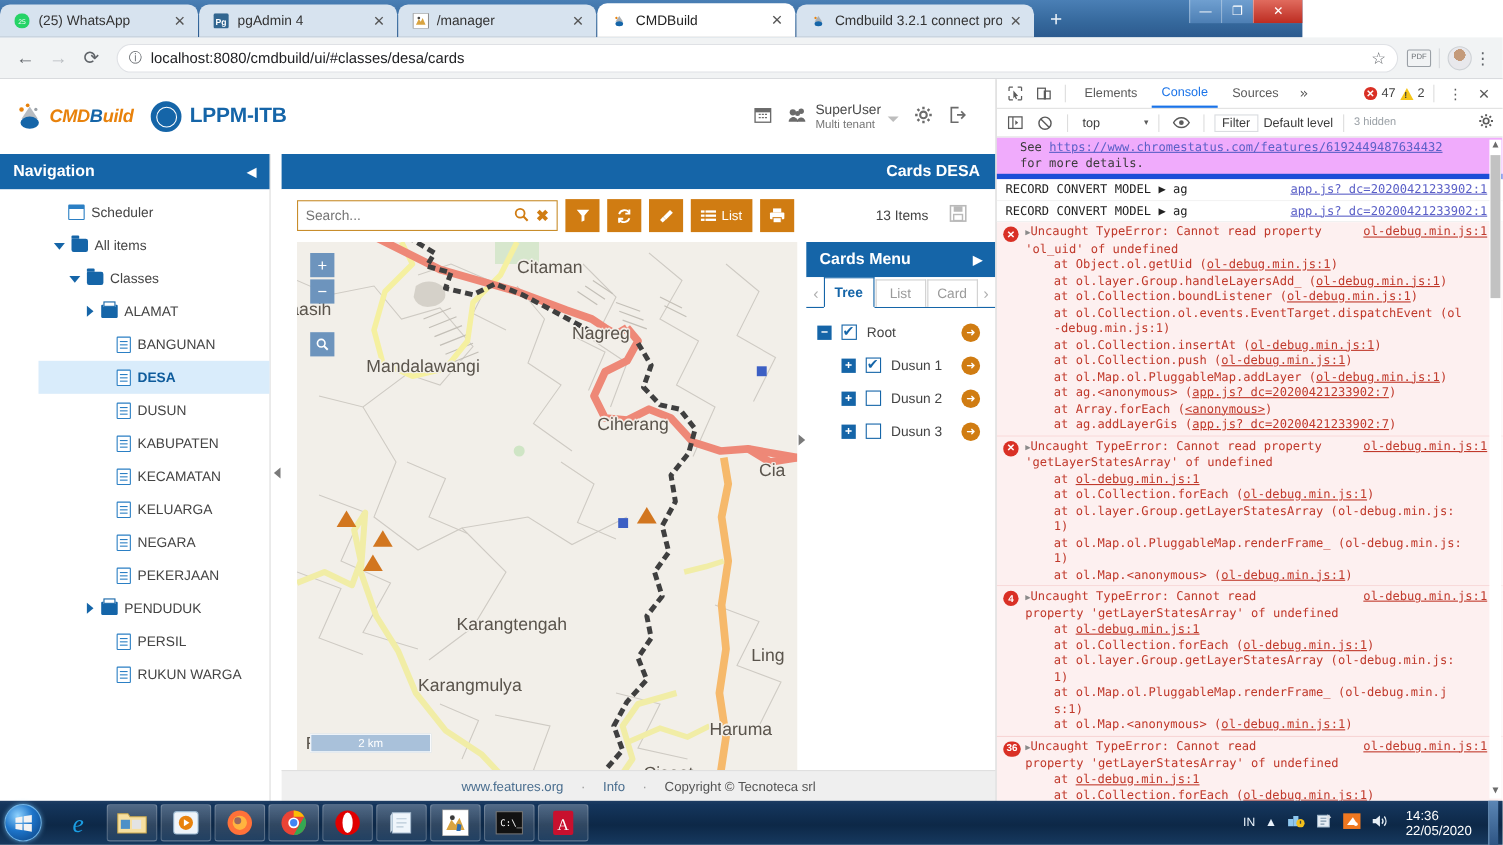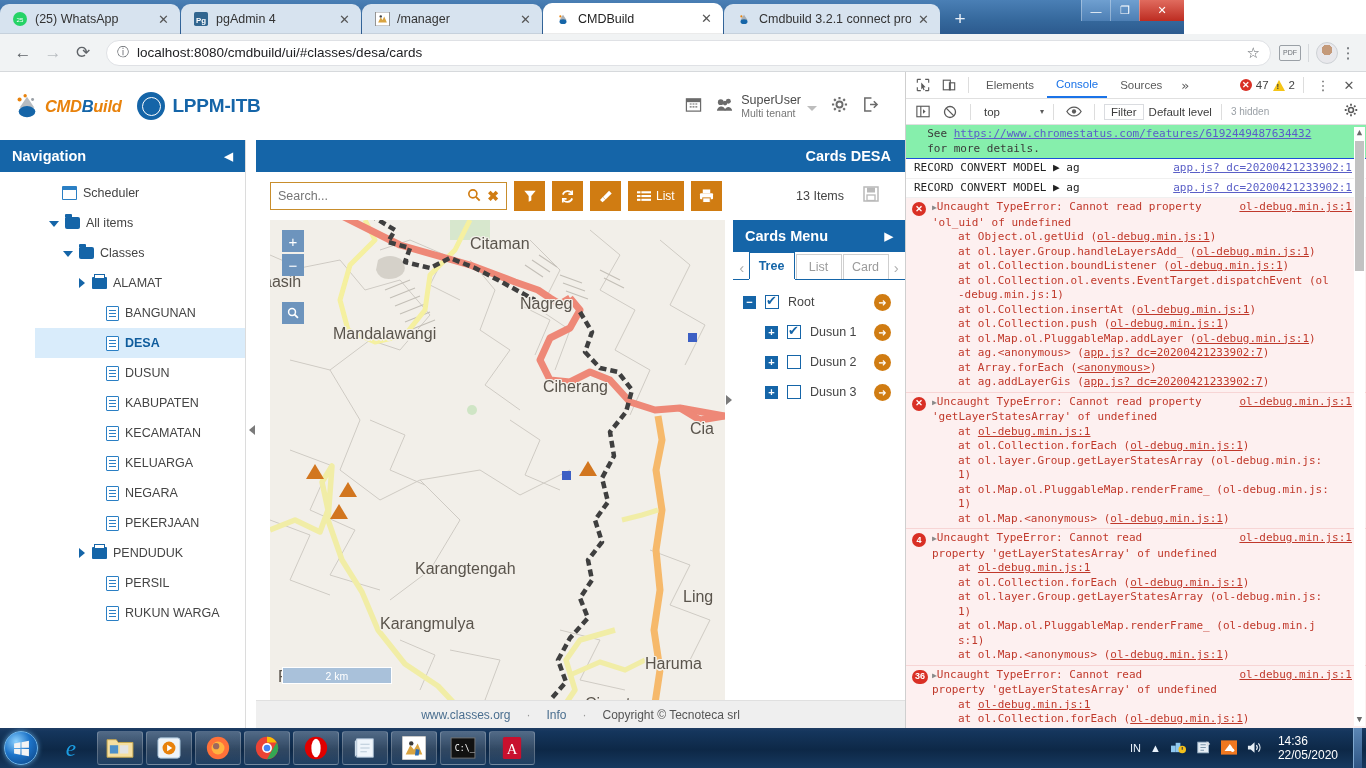--- a/index.html
+++ b/index.html
@@ -215,21 +215,21 @@
   .ctx-sel { display:flex; align-items:center; font-size:11.5px; color:#3c3c3c; gap:40px; padding-left:4px;}
   .ctx-sel .cv { font-size:8px; color:#5a5a5a; }
   .filter-chip { background:#fff; border:1px solid #dadce0; padding:1px 6px; font-size:11.5px; color:#3c3c3c; }
   .lvl { font-size:11.5px; color:#3c3c3c; }
   .hidden-cnt { font-size:10px; color:#9aa0a6; }
   .gear { margin-left:auto; color:#5a5a5a; font-size:14px; padding-right:2px; }
 
   .console { position:absolute; left:0; right:0; top:53px; bottom:0; overflow:hidden;
      font-size:11px; line-height:14.5px; }
   .cline { padding:2px 14px 2px 8px; white-space:pre-wrap; word-break:break-word; position:relative; }
-  .c-warn { background:#86efac; border-bottom:1px solid #1d4ed8; color:#3a3a3a; }
+  .c-warn { background:#f0abfc; border-bottom:5px solid #1d4ed8; color:#3a3a3a; }
   .c-log { background:#fff; border-bottom:1px solid #f0f0f0; color:#222; display:flex; }
   .c-err { background:#fdf0f0; border-bottom:1px solid #f7d5d5; color:#c0392b; }
   .c-log .lmain { flex:1 1 auto; }
   .c-log .lsrc, .srcref { color:#5a5fc7; text-decoration:underline; }
   .c-err .srcref { color:#c0392b; text-decoration:underline; }
   .badge { position:absolute; left:6px; top:4px; min-width:14px; height:14px; border-radius:7px;
      background:#d93025; color:#fff; font-size:9px; font-weight:bold;
      display:flex; align-items:center; justify-content:center; padding:0 3px;
      font-family:"Liberation Sans",sans-serif; }
   .cerr-body { padding-left:18px; }
@@ -681,21 +681,21 @@
               <span class="tbox">+</span>
               <span class="tchk"></span>
               <span class="tlbl">Dusun 3</span>
               <span class="tgo">➜</span>
             </div>
           </div>
       </div>
     </div>
 
     <div class="pagefoot">
-      <a href="#">www.classes.org</a>
+      <a href="#">www.features.org</a>
       <span class="dotsep">·</span>
       <a href="#">Info</a>
       <span class="dotsep">·</span>
       <span>Copyright © Tecnoteca srl</span>
     </div>
   </div>
 </div>
 
 <div class="devtools">
   <div class="dt-top">

